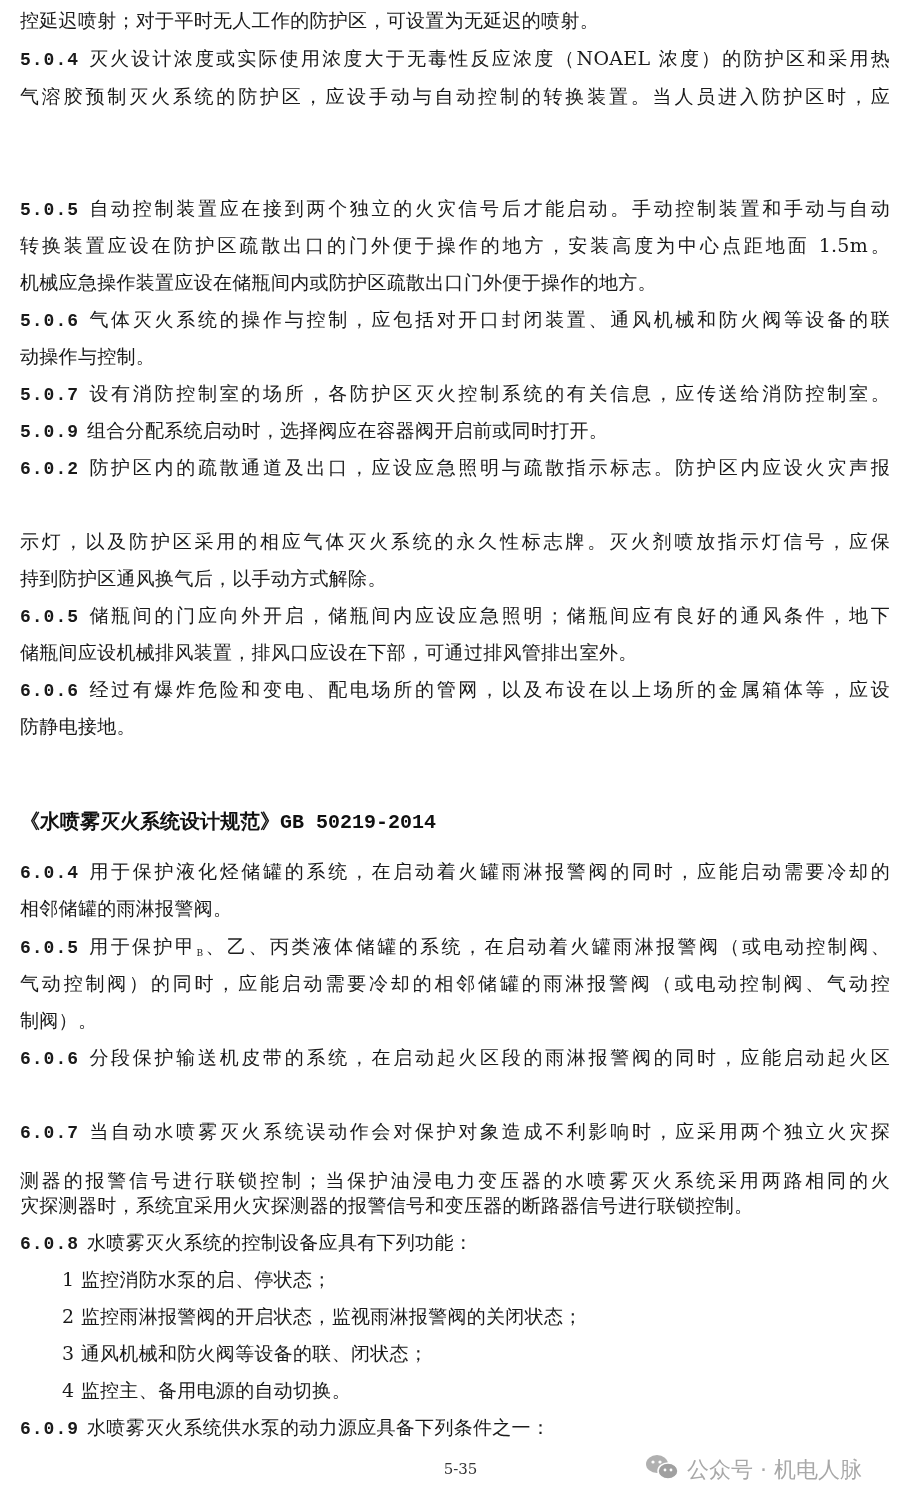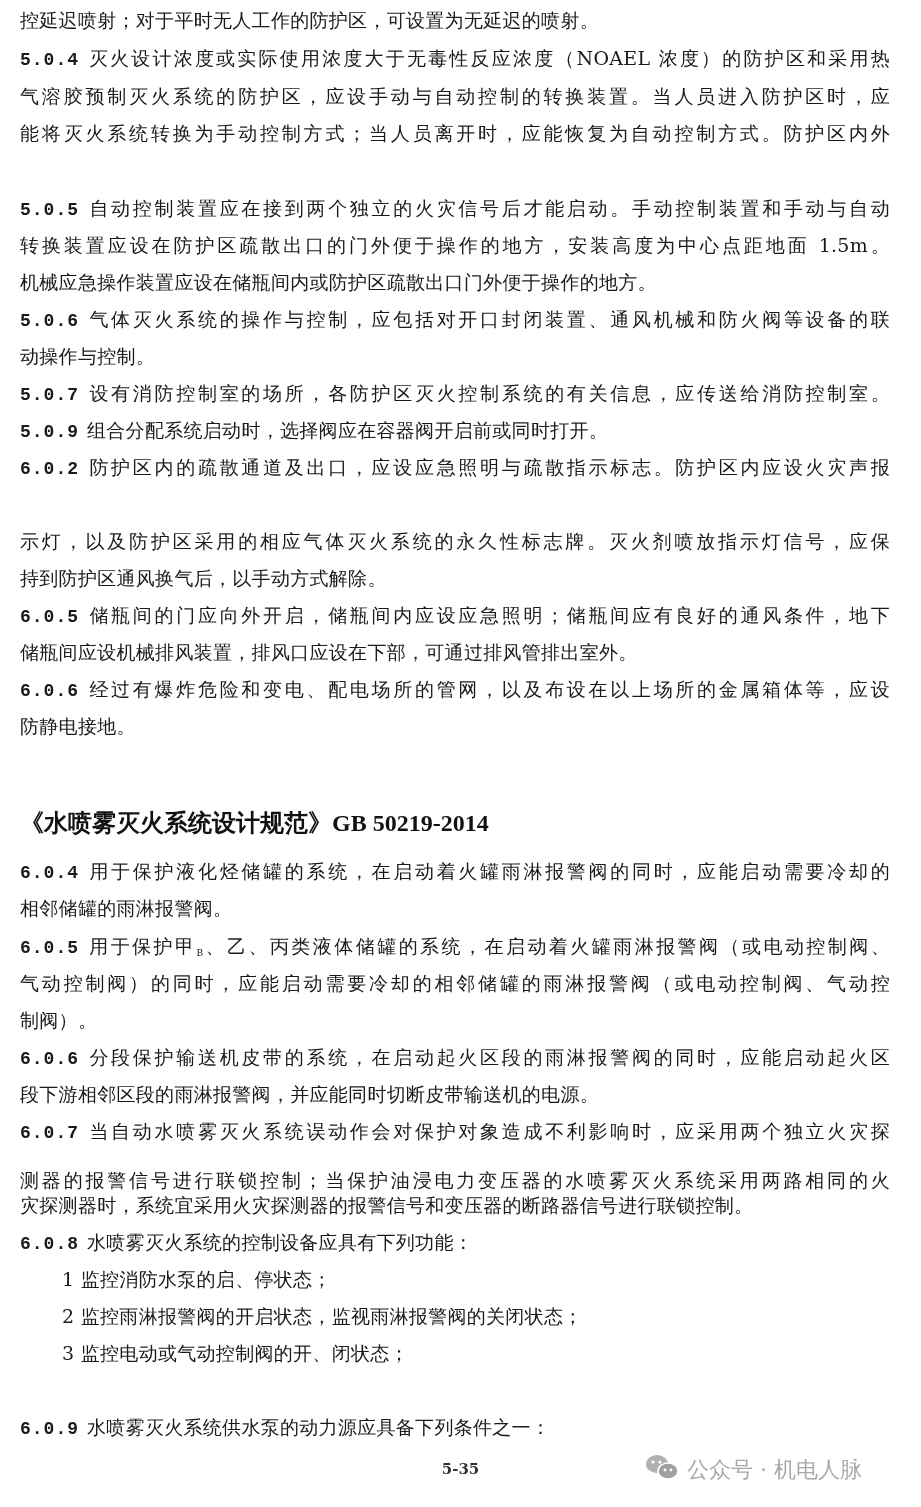--- a/index.html
+++ b/index.html
@@ -49,35 +49,34 @@
       margin-right: 8px;
     }
     .sub {
       font-size: 9px;
       vertical-align: -3px;
     }
     .heading {
       position: absolute;
       left: 20px;
       top: 808px;
-      font-family: Liberation Serif, serif;
+      font-family: Liberation Mono, monospace;
       font-weight: bold;
-      font-size: 24px;
+      font-size: 20px;
       line-height: 30px;
       color: #111;
     }
     .page-number {
       position: absolute;
       left: 0;
       width: 921px;
       top: 1460px;
       text-align: center;
       font-size: 15px;
       color: #333;
-      font-weight: bold;
     }
     .watermark {
       position: absolute;
       left: 645px;
       top: 1453px;
       display: flex;
       align-items: center;
       color: #a8a8a8;
       font-family: "DejaVu Sans", "Liberation Sans", sans-serif;
       font-size: 22px;
@@ -88,21 +87,20 @@
   </style>
 </head>
 <body>
 
 <div class="page">
 
   <div class="line last" style="top:7px"><span>控延迟喷射；对于平时无人工作的防护区，可设置为无延迟的喷射。</span></div>
 
   <div class="line" style="top:45px"><span class="clause-num">5.0.4</span><span>灭火设计浓度或实际使用浓度大于无毒性反应浓度（NOAEL 浓度）的防护区和采用热</span></div>
   <div class="line" style="top:83px"><span>气溶胶预制灭火系统的防护区，应设手动与自动控制的转换装置。当人员进入防护区时，应</span></div>
-  <div class="line" style="top:120px"><span>能将灭火系统转换为手动控制方式；当人员离开时，应能恢复为自动控制方式。防护区内外</span></div>
 
   <div class="line" style="top:195px"><span class="clause-num">5.0.5</span><span>自动控制装置应在接到两个独立的火灾信号后才能启动。手动控制装置和手动与自动</span></div>
   <div class="line" style="top:232px"><span>转换装置应设在防护区疏散出口的门外便于操作的地方，安装高度为中心点距地面 1.5m。</span></div>
   <div class="line last" style="top:269px"><span>机械应急操作装置应设在储瓶间内或防护区疏散出口门外便于操作的地方。</span></div>
 
   <div class="line" style="top:306px"><span class="clause-num">5.0.6</span><span>气体灭火系统的操作与控制，应包括对开口封闭装置、通风机械和防火阀等设备的联</span></div>
   <div class="line last" style="top:343px"><span>动操作与控制。</span></div>
 
   <div class="line" style="top:380px"><span class="clause-num">5.0.7</span><span>设有消防控制室的场所，各防护区灭火控制系统的有关信息，应传送给消防控制室。</span></div>
   <div class="line last" style="top:417px"><span class="clause-num">5.0.9</span><span>组合分配系统启动时，选择阀应在容器阀开启前或同时打开。</span></div>
@@ -121,31 +119,31 @@
   <div class="heading">《水喷雾灭火系统设计规范》GB 50219-2014</div>
 
   <div class="line" style="top:858px"><span class="clause-num">6.0.4</span><span>用于保护液化烃储罐的系统，在启动着火罐雨淋报警阀的同时，应能启动需要冷却的</span></div>
   <div class="line last" style="top:895px"><span>相邻储罐的雨淋报警阀。</span></div>
 
   <div class="line" style="top:933px"><span class="clause-num">6.0.5</span><span>用于保护甲</span><span class="sub">B</span><span>、乙、丙类液体储罐的系统，在启动着火罐雨淋报警阀（或电动控制阀、</span></div>
   <div class="line" style="top:970px"><span>气动控制阀）的同时，应能启动需要冷却的相邻储罐的雨淋报警阀（或电动控制阀、气动控</span></div>
   <div class="line last" style="top:1007px"><span>制阀）。</span></div>
 
   <div class="line" style="top:1044px"><span class="clause-num">6.0.6</span><span>分段保护输送机皮带的系统，在启动起火区段的雨淋报警阀的同时，应能启动起火区</span></div>
-  <div class="line last" style="top:1081px"><span>段下游相邻区段的雨淋报警阀，并应能同时切断皮带输送机的电源。</span></div>
 
   <div class="line" style="top:1118px"><span class="clause-num">6.0.7</span><span>当自动水喷雾灭火系统误动作会对保护对象造成不利影响时，应采用两个独立火灾探</span></div>
   <div class="line" style="top:1167px"><span>测器的报警信号进行联锁控制；当保护油浸电力变压器的水喷雾灭火系统采用两路相同的火</span></div>
   <div class="line last" style="top:1192px"><span>灾探测器时，系统宜采用火灾探测器的报警信号和变压器的断路器信号进行联锁控制。</span></div>
 
   <div class="line last" style="top:1229px"><span class="clause-num">6.0.8</span><span>水喷雾灭火系统的控制设备应具有下列功能：</span></div>
 
   <div class="line indent last" style="top:1266px"><span>1</span> <span>监控消防水泵的启、停状态；</span></div>
   <div class="line indent last" style="top:1303px"><span>2</span> <span>监控雨淋报警阀的开启状态，监视雨淋报警阀的关闭状态；</span></div>
-  <div class="line indent last" style="top:1340px"><span>3</span> <span>监控电动或气动控制阀的开、闭状态；</span></div>
+  <div class="line indent last" style="top:1340px"><span>3</span> <span>通风机械和防火阀等设备的联、闭状态；</span></div>
+  <div class="line indent last" style="top:1377px"><span>4</span> <span>监控主、备用电源的自动切换。</span></div>
 
   <div class="line last" style="top:1414px"><span class="clause-num">6.0.9</span><span>水喷雾灭火系统供水泵的动力源应具备下列条件之一：</span></div>
 
   <div class="page-number">5-35</div>
 
   <div class="watermark">
     <span>
       <svg width="34" height="28" viewBox="0 0 34 28">
         <ellipse cx="12" cy="11" rx="11" ry="9" fill="#b0b0b0"></ellipse>
         <circle cx="8" cy="9" r="1.6" fill="#ffffff"></circle>

